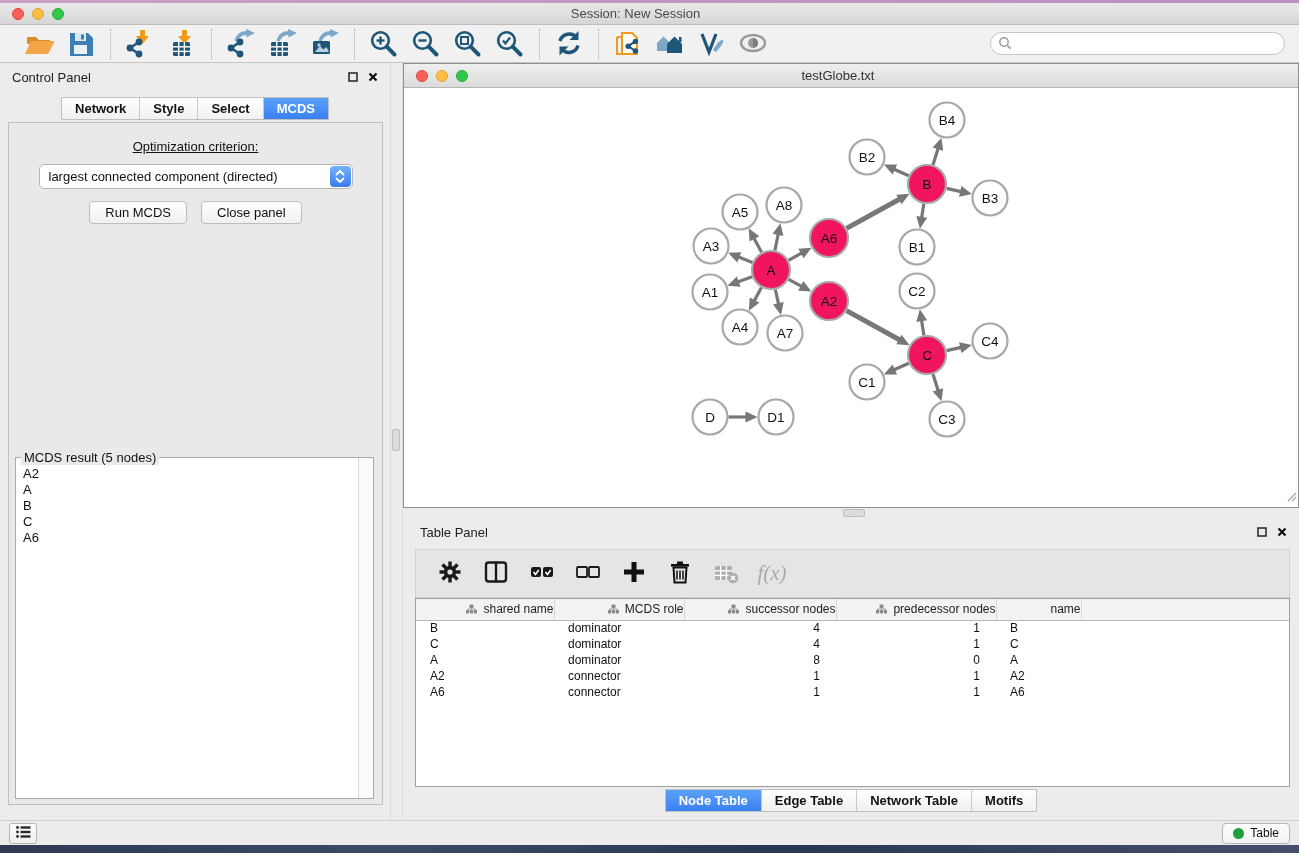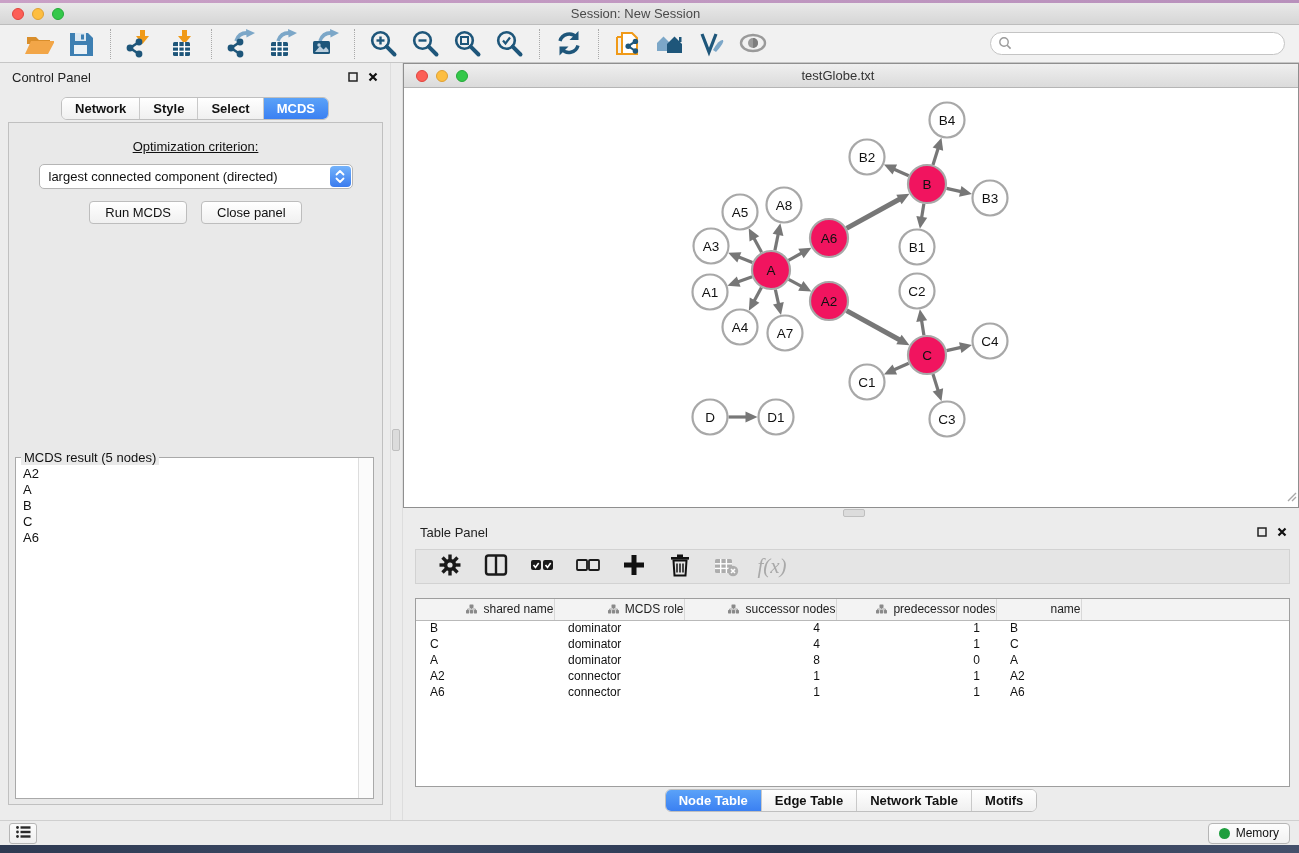--- a/index.html
+++ b/index.html
@@ -45,21 +45,21 @@
 
   
   .panel-header { height:28px; display:flex; align-items:center; padding:0 12px; }
   .panel-header .ptitle { font-size:13px; color:#222; }
   .panel-header .ph-icons { margin-left:auto; display:flex; gap:10px; }
   .ph-btn { background:none; border:none; cursor:pointer; padding:0;
     display:flex; align-items:center; }
 
   
   #control-tabs { display:flex; justify-content:center; margin-top:6px; }
-  .seg { display:inline-flex; border:1px solid #BFBFBF; border-radius:6px;
+  .seg { display:inline-flex; border:1px solid #BFBFBF; border-radius:1px;
     overflow:hidden; background:#fff; }
   .seg .tab { padding:3px 13px; font-size:13px; font-weight:bold; color:#111;
     background:linear-gradient(#FFFFFF,#F0F0F0); border-left:1px solid #C9C9C9;
     cursor:pointer; white-space:nowrap; }
   .seg .tab:first-child { border-left:none; }
   .seg .tab.active { background:linear-gradient(#5AA2F8,#3B80F2); color:#fff; }
 
   #cp-content { position:absolute; left:8px; right:7px; top:59px; bottom:15px;
     background:#E9E9E9; border:1px solid #C0C0C0; }
   #opt-label { text-align:center; margin-top:16px; font-size:13px; color:#111;text-decoration:underline; }
@@ -93,21 +93,21 @@
   #nw-titlebar .spacer-r { width:90px; }
   #graph-canvas { position:relative; width:894px; height:419px; background:#fff; }
   #resize-corner { position:absolute; right:1px; bottom:1px; }
 
   #h-divider { left:0; top:445px; width:896px; height:10px; background:#ECECEC; }
   #h-grip { left:440px; top:446px; width:22px; height:8px; background:#DCDCDC;
     border:1px solid #BFBFBF; border-radius:2px; }
 
   
   #table-panel { left:0; top:455px; width:896px; height:302px; background:#ECECEC; }
-  #table-toolbar { position:absolute; left:12px; right:9px; top:31px; height:35px;
+  #table-toolbar { position:absolute; left:12px; right:9px; top:31px; height:49px;
     background:#E5E5E5; border:1px solid #D2D2D2; display:flex; align-items:center;
     padding-left:18px; gap:14px; }
   .tt-btn { background:none; border:none; cursor:pointer; width:32px; height:32px;
     display:flex; align-items:center; justify-content:center; }
   .tt-btn[disabled] { cursor:default; }
   .fx-label { font-family:"Liberation Serif", serif; font-style:italic;
     font-size:21px; color:#A9A9A9; }
 
   #table-wrap { position:absolute; left:12px; right:9px; top:80px; height:189px;
     background:#fff; border:1px solid #9E9E9E; overflow:hidden; }
@@ -772,16 +772,16 @@
             <circle cx="2.5" cy="7" r="1.4"></circle>
             <rect x="5.5" y="5.8" width="10" height="2.4"></rect>
             <circle cx="2.5" cy="11.5" r="1.4"></circle>
             <rect x="5.5" y="10.3" width="10" height="2.4"></rect>
           </g>
         </svg>
     </span>
   </button>
   <button id="memory-button">
     <span id="memory-dot"></span>
-    <span>Memory</span>
+    <span>Table</span>
   </button>
 </div>
 <div id="bottom-strip" class="abs"></div>
 
 </body></html>

